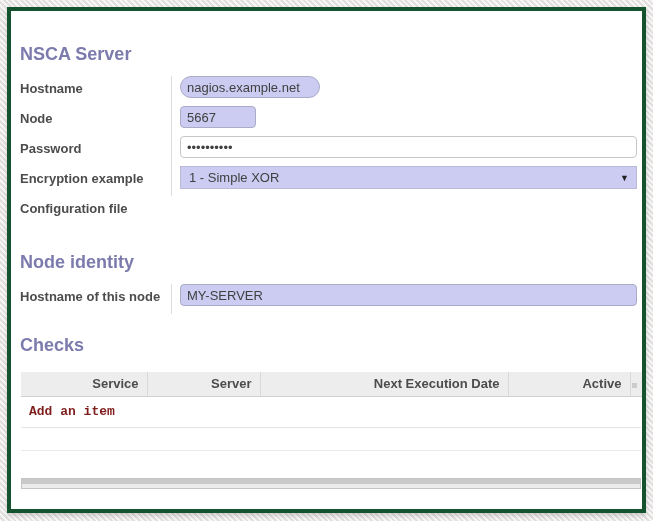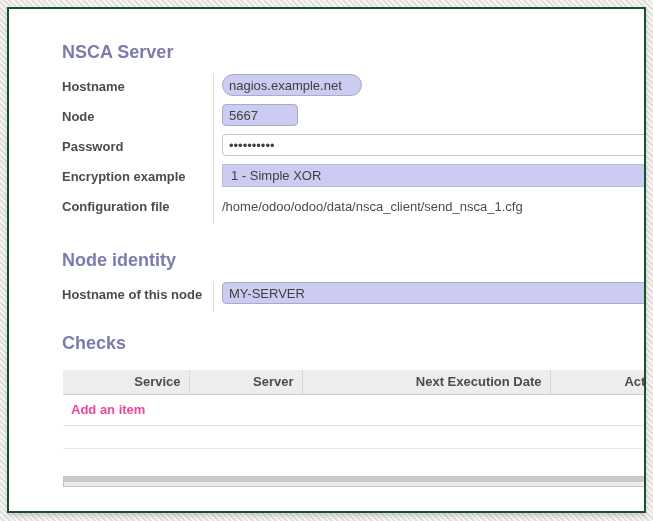--- a/index.html
+++ b/index.html
@@ -10,24 +10,23 @@
     background-image: repeating-linear-gradient(45deg,
       rgba(255,255,255,0.55) 0 2px, rgba(190,186,186,0.25) 2px 4px);
     position: relative;
     overflow: hidden;
   }
   .panel {
     position: absolute;
     left: 7px; top: 7px;
     width: 639px; height: 506px;
     background: #ffffff;
-    border: 2px solid #14532d;
+    border: 4px solid #14532d;
     box-shadow: 0 3px 4px rgba(0,0,0,0.14);
     overflow: hidden;
-    padding-left: 44px;
   }
   .content { padding: 0 12px 0 9px; position: relative; height: 100%; }
 
   h2.section-title {
     color: #7c7bad;
     font-size: 18px;
     line-height: 22px;
     font-weight: bold;
   }
   .title-nsca   { margin-top: 32px; margin-bottom: 11px; }
@@ -123,26 +122,27 @@
   .col-active  { width: 122px; }
   .col-filler  { width: 11px; }
 
   .row-add {
     height: 31px;
     border-bottom: 1px solid #e3e3e3;
     display: flex;
     align-items: center;
   }
   .add-link {
-    color: #ec4899;
+    color: #7f1d1d;
     font-size: 13px;
     font-weight: bold;
     padding-left: 8px;
     text-decoration: none;
     cursor: pointer;
+    font-family: Liberation Mono, monospace;
   }
   .row-empty {
     height: 23px;
     border-bottom: 1px solid #e9e9e9;
   }
   .h-scrollbar {
     margin-top: 27px;
     width: 620px;
     height: 11px;
     border: 1px solid #c4c4c4;
@@ -191,23 +191,20 @@
         <div class="form-fields-sep">
           <div class="select-box">
             <span>1 - Simple XOR</span>
             <span class="arrow">▼</span>
           </div>
         </div>
       </div>
 
       <div class="form-row">
         <div class="form-label">Configuration file</div>
-        <div class="form-fields-sep">
-          <span class="plain-value">/home/odoo/odoo/data/nsca_client/send_nsca_1.cfg</span>
-        </div>
       </div>
     </div>
 
     <h2 class="section-title title-node">Node identity</h2>
 
     <div class="form-table">
       <div class="form-row">
         <div class="form-label">Hostname of this node</div>
         <div class="form-fields-sep">
           <input class="txt-input w-full" type="text" value="MY-SERVER" style="">

